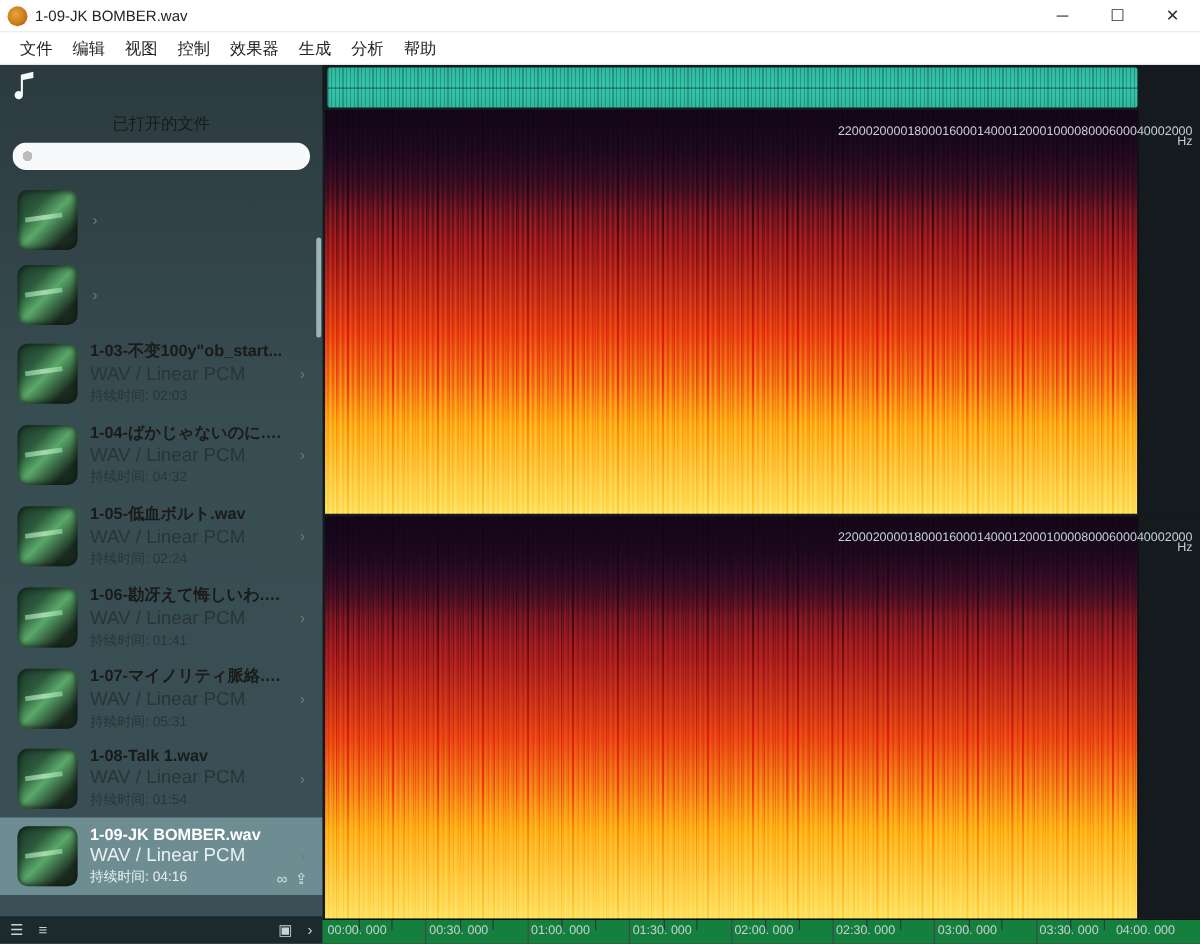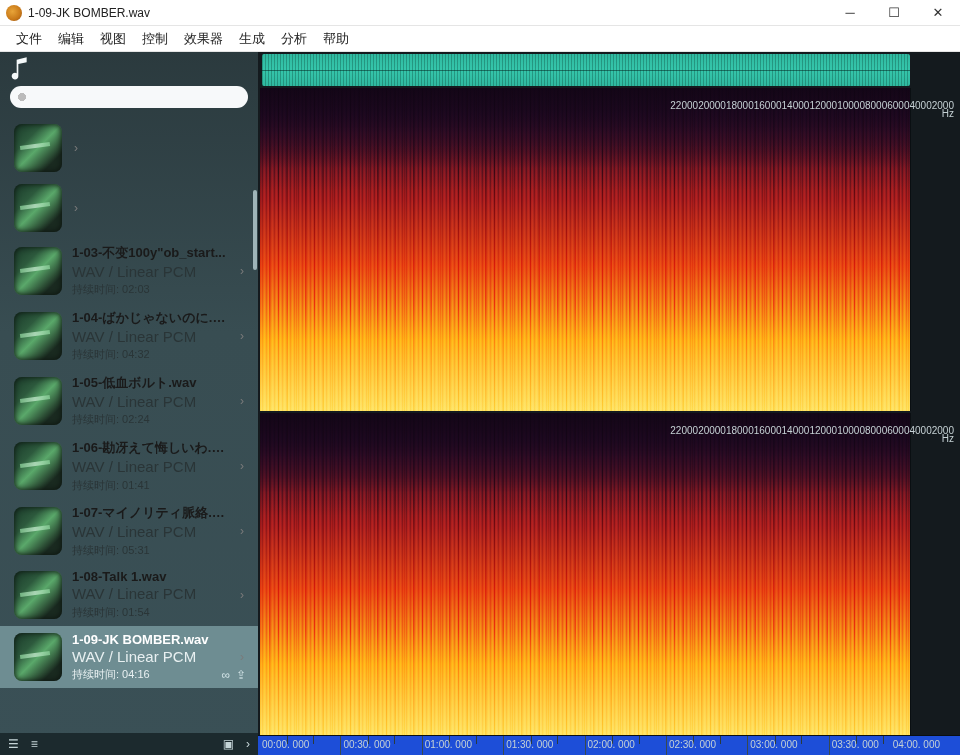--- a/index.html
+++ b/index.html
@@ -75,21 +75,21 @@
   radial-gradient(ellipse 160% 40% at 50% 120%, rgba(255,235,130,.35) 0%, transparent 60%);
 }
 .spec-canvas.bottom-margin::after { background:
   linear-gradient(180deg, rgba(20,6,24,.75) 0%, rgba(40,10,40,.35) 14%, transparent 32%); }
 .freq-axis { width: 50px; background: #141a1e; position: relative; border-left: 1px solid #0a0f12; }
 .freq-unit { position: absolute; top: 0; right: 6px; font-size: 10px; color: #c5d1d4; margin-top: 20px; }
 .freq-ticks { position: absolute; top: 12px; bottom: 2px; right: 6px; display: flex; flex-direction: row; justify-content: space-between; }
 .freq-ticks span { font-size: 10px; color: #c5d1d4; text-align: right; }
 
 
-.time-ruler { height: 20px; background: #1d4ed8; position: relative; border-top: 1px solid #0a0f12; }
+.time-ruler { height: 20px; background: #15803d; position: relative; border-top: 1px solid #0a0f12; }
 .time-ticks { position: absolute; left: 2px; right: 50px; top: 0; bottom: 0; display: flex; }
 .time-tick { flex: 1; border-left: 1px solid #3a4a4e; position: relative; }
 .time-tick:first-child { border-left: none; }
 .time-label { position: absolute; left: 2px; top: 3px; font-size: 10px; color: #c5d1d4; white-space: nowrap; }
 .time-tick .minor { position: absolute; top: 0; bottom: 60%; border-left: 1px solid #2a3a3e; }
 .time-tick .minor.m1 { left: 33%; } .time-tick .minor.m2 { left: 66%; }
 .time-end { position: absolute; right: 20px; top: 3px; font-size: 10px; color: #c5d1d4; }
 
 </style>
 </head>
@@ -124,20 +124,21 @@
 
   <div class="sidebar">
     <div class="sidebar-scrollbar">
         <div class="thumb"></div>
       </div>
     <div class="sidebar-top">
       <svg class="note-icon" viewBox="0 0 24 28">
         <path d="M8 3 L20 0 V6 L10 8 V22 A4 4 0 1 1 8 19 Z" fill="#f5f9fa"></path>
       </svg>
     </div>
+    <div class="side-header">已打开的文件</div>
     <div class="search-wrap">
       <input class="search-input" placeholder="" style="">
     </div>
     <div class="file-list" id="file-list">
         <div class="file-item">
           <div class="thumb-art"></div>
           <div class="chev">›</div>
         </div>
         <div class="file-item">
           <div class="thumb-art"></div>

